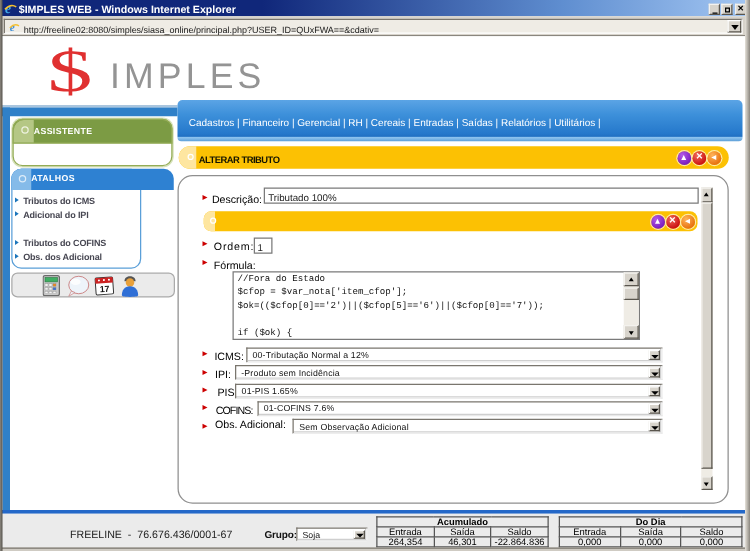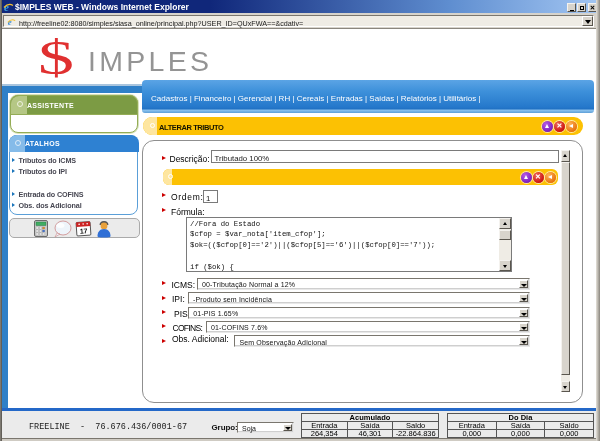--- a/index.html
+++ b/index.html
@@ -59,21 +59,21 @@
 .g-left { left:3px; top:3px; width:0; height:0; border-top:2.5px solid transparent; border-bottom:2.5px solid transparent; border-right:4.5px solid #fff; }
 .g-x { left:0; top:1.5px; width:11px; font-size:7px; line-height:8px; font-weight:bold; color:#fff; text-align:center; }
 
 
 #greenbox { left:10px; top:65.5px; width:128px; height:38px; border:1px solid #94ac56; border-radius:8px; background:#fff; box-shadow:0 0 0 1px #d7e2bc; }
 #greenhead { left:-1px; top:-1px; width:128px; height:20px; background:#7c9b44; border-radius:8px 8px 0 0; border:1px solid #94ac56; }
 #greenhead .tab { left:0; top:0; width:16px; height:100%; background:#b5c785; border-radius:8px 0 0 0; }
 #greenhead .ring { left:5.5px; top:5.5px; width:6px; height:6px; border:1.6px solid #eef2e0; border-radius:50%; }
 #greenhead .txt { left:16px; top:6px; color:#fff; font-size:7px; font-weight:bold; letter-spacing:0.3px; }
 
-#bluebox { left:9px; top:106px; width:129px; height:80px; border:1px solid #5a9fd8; border-radius:8px; background:#fff; }
+#bluebox { left:9px; top:106px; width:104px; height:80px; border:1px solid #5a9fd8; border-radius:8px; background:#fff; }
 #bluehead { left:-1px; top:-1px; width:130px; height:17px; background:#2e81d2; border-radius:8px 8px 0 0; }
 #bluehead .tab { left:0; top:0; width:16px; height:100%; background:#85bbe9; border-radius:8px 0 0 0; }
 #bluehead .ring { left:5.5px; top:4.5px; width:6px; height:6px; border:1.6px solid #dcebf8; border-radius:50%; }
 #bluehead .txt { left:16px; top:4.5px; color:#fff; font-size:7px; font-weight:bold; letter-spacing:0.3px; }
 .slink { left:0; width:130px; height:11.4px; }
 .slink .arr { left:1.5px; top:2.5px; width:0; height:0; border-top:2.5px solid transparent; border-bottom:2.5px solid transparent; border-left:3.5px solid #1b75bb; }
 .slink .t { left:8.5px; top:0.5px; font-size:7.2px; font-weight:bold; color:#474752; letter-spacing:-0.1px; }
 
 #iconbox { left:9px; top:189px; width:131px; height:20px; background:#ebebeb; border:1px solid #aaa; border-radius:5px; }
 
@@ -173,25 +173,25 @@
       <div class="abs tab"></div>
         <div class="abs ring"></div>
         <span class="abs txt">ATALHOS</span>
     </div>
     <div class="abs slink" style="top:19px">
         <div class="abs arr"></div>
         <span class="abs t">Tributos do ICMS</span>
       </div>
     <div class="abs slink" style="top:30.4px">
         <div class="abs arr"></div>
-        <span class="abs t">Tributos do IPI</span>
+        <span class="abs t">Adicional do IPI</span>
       </div>
     <div class="abs slink" style="top:53.2px">
         <div class="abs arr"></div>
-        <span class="abs t">Entrada do COFINS</span>
+        <span class="abs t">Tributos do COFINS</span>
       </div>
     <div class="abs slink" style="top:64.6px">
         <div class="abs arr"></div>
         <span class="abs t">Obs. dos Adicional</span>
       </div>
   </div>
   <div class="abs" id="iconbox">
 
     <svg class="abs" style="left:24px;top:1px" width="14" height="17" viewBox="0 0 14 17">
       <rect x="0.5" y="0.5" width="13" height="16" rx="1.5" fill="#c9c9c9" stroke="#6a6a6a"></rect>
@@ -331,21 +331,21 @@
       </div>
     <div class="abs sb-thumb" style="left:417.5px;top:21px;width:9px;height:213px"></div>
     <div class="abs sb-btn" style="left:417.5px;top:240.5px;width:9px;height:10.5px">
         <div class="abs tri-dn-s" style="left:1.5px;top:3.5px"></div>
       </div>
   </div>
 </div>
 
 <div class="abs" id="blueline"></div>
 <div class="abs" id="footer">
-  <span class="abs" style="left:29px;top:10.5px;font-size:8.5px;color:#222;font-family:Liberation Mono, monospace;">FREELINE&nbsp; -&nbsp; 76.676.436/0001-67</span>
+  <span class="abs" style="left:56px;top:10.5px;font-size:8.5px;color:#222;">FREELINE&nbsp; -&nbsp; 76.676.436/0001-67</span>
   <span class="abs" style="left:211.5px;top:11.5px;font-size:8px;color:#111;font-weight:bold;letter-spacing:-0.1px">Grupo:</span>
   <div class="abs csel" style="left:237px;top:11px;width:57px;height:11px;background:#fff">
       <span class="abs stxt" style="top:1.5px;font-size:7px;letter-spacing:0">Soja</span>
       <div class="abs sbtn">
         <div class="tri-down" style="top:2px"></div>
       </div>
     </div>
 
   <table class="ftable abs" style="left:301px;top:2px;width:138px">
     <tbody>

